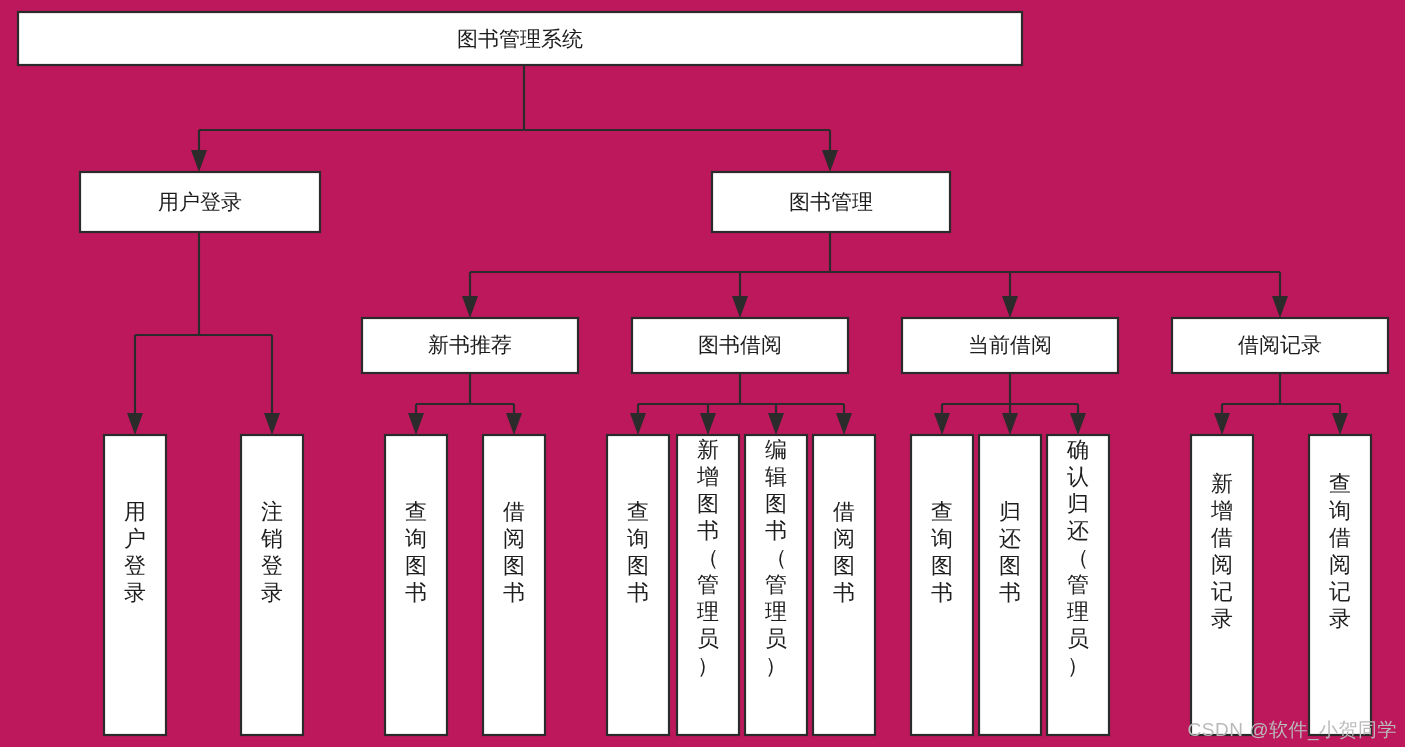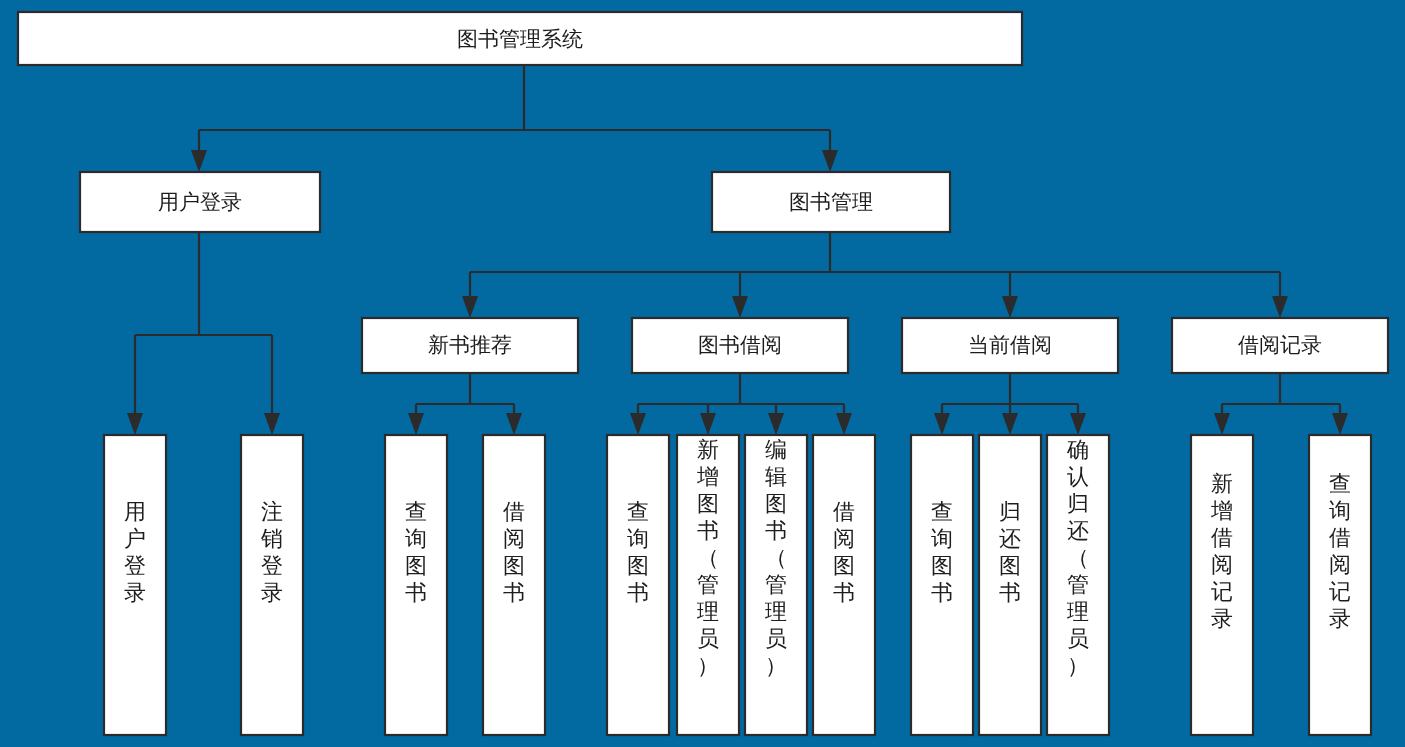--- a/index.html
+++ b/index.html
@@ -7,21 +7,21 @@
     padding: 0;
     background: #ffffff;
   }
   body {
     font-family: "Liberation Sans", "DejaVu Sans", sans-serif;
   }
   #canvas {
     position: relative;
     width: 1405px;
     height: 747px;
-    background: #0369a1;
+    background: #be185d;
     overflow: hidden;
   }
   svg.diagram {
     position: absolute;
     left: 0;
     top: 0;
     width: 1405px;
     height: 747px;
   }
   .node-box {
@@ -243,13 +243,14 @@
       <text class="leaf-label" x="1222" y="491"><tspan x="1222" dy="0">新</tspan><tspan x="1222" dy="27">增</tspan><tspan x="1222" dy="27">借</tspan><tspan x="1222" dy="27">阅</tspan><tspan x="1222" dy="27">记</tspan><tspan x="1222" dy="27">录</tspan></text>
     </g>
 
     <g>
       <rect class="node-box" x="1309" y="435" width="62" height="300"></rect>
       <text class="leaf-label" x="1340" y="491"><tspan x="1340" dy="0">查</tspan><tspan x="1340" dy="27">询</tspan><tspan x="1340" dy="27">借</tspan><tspan x="1340" dy="27">阅</tspan><tspan x="1340" dy="27">记</tspan><tspan x="1340" dy="27">录</tspan></text>
     </g>
 
   </svg>
 
+  <div class="watermark">CSDN @软件_小贺同学</div>
 </div>
 
 </body></html>

